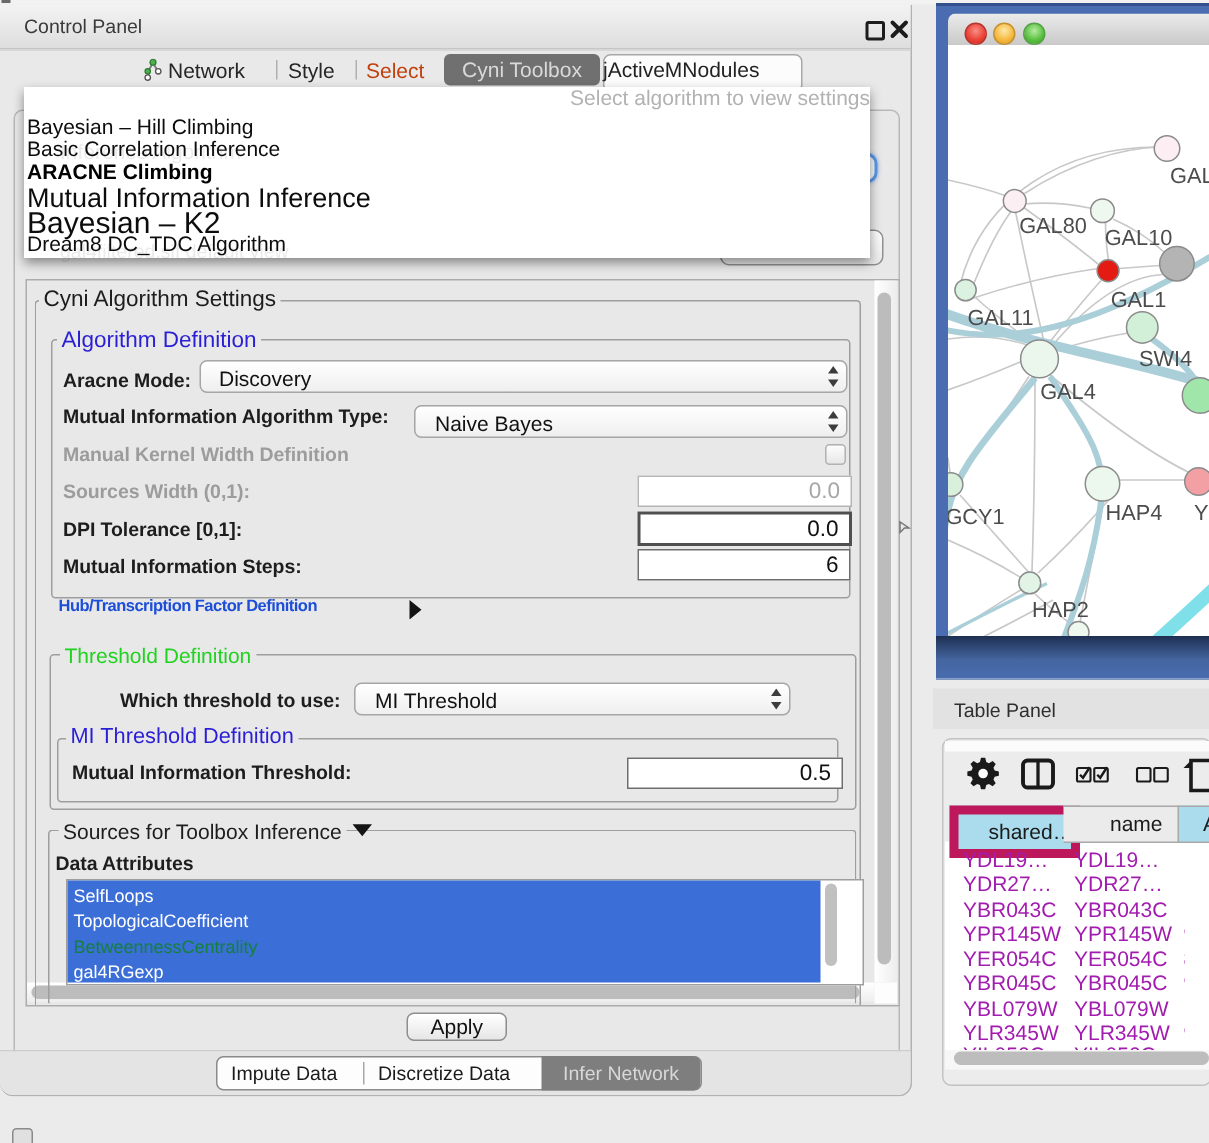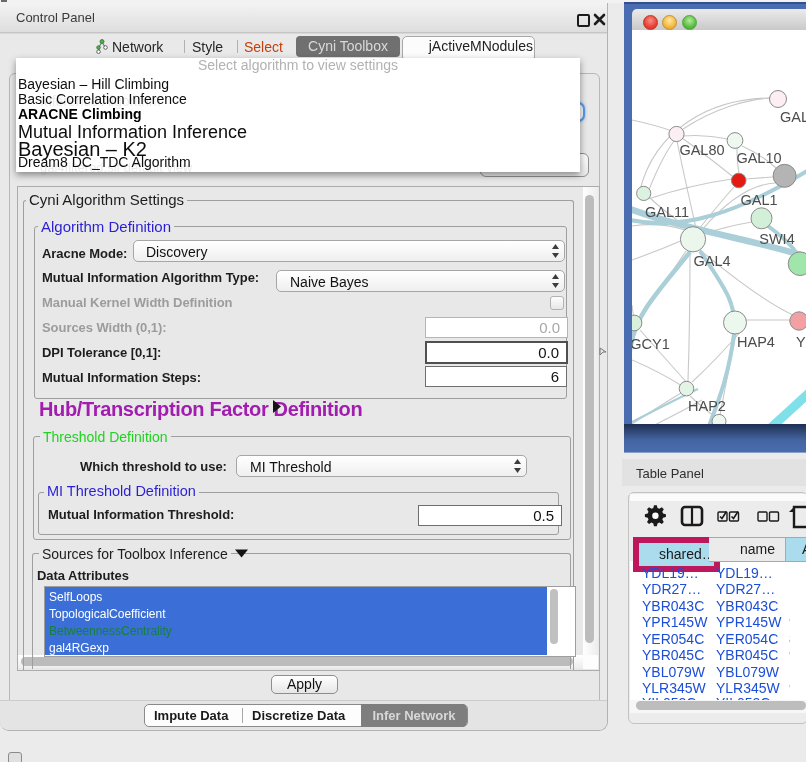--- a/index.html
+++ b/index.html
@@ -1,17 +1,17 @@
 <!DOCTYPE html>
 <html><head>
 <meta charset="utf-8">
 <style>
 html,body{margin:0;padding:0;width:806px;height:762px;background:#ebebeb;font-family:"Liberation Sans",sans-serif;overflow:hidden}
 .a{position:absolute}
-.b{font-weight:bold}
+.b{font-weight:normal}
 .lbl{font-size:13px;font-weight:bold;letter-spacing:-0.05px;color:#1d1d1d;white-space:nowrap}
 .glbl{font-size:13px;color:#1d1d1d;background:#e8e8e8;padding:0 3px;white-space:nowrap}
 .combo{border:1px solid #a6a6a6;border-radius:5px;background:linear-gradient(#ffffff,#efefef);box-shadow:inset 0 1px 0 #fff}
 .field{background:#fff;font-size:15px;color:#111;text-align:right}
 svg text{font-family:"Liberation Sans",sans-serif}
 </style>
 </head>
 <body>
 
 <div class="a" style="left:0;top:0;width:806px;height:3px;background:#f2f2f2"></div>
@@ -23,21 +23,21 @@
 <div class="a" style="left:16px;top:10px;font-size:13px;color:#3a3a3a">Control Panel</div>
 <div class="a" style="left:577px;top:14px;width:9px;height:9px;border:2px solid #1c1c1c;border-radius:2px"></div>
 <svg class="a" style="left:593px;top:13px" width="13" height="13" viewBox="0 0 13 13">
     <path d="M2 2 L11 11 M11 2 L2 11" stroke="#1c1c1c" stroke-width="2.6" stroke-linecap="round"></path>
   </svg>
 
 <div class="a" style="left:0;top:33px;width:607px;height:1px;background:#d8d8d8"></div>
 <div class="a" style="left:296px;top:36px;width:104px;height:21px;background:#707070;border-radius:4px"></div>
 <div class="a" style="left:296px;top:36px;width:104px;height:21px;line-height:21px;text-align:center;font-size:14px;color:#d9d9d9">Cyni Toolbox</div>
 <div class="a" style="left:402px;top:36px;width:131px;height:21px;background:#fcfcfc;border:1px solid #a8a8a8;border-radius:5px 5px 2px 2px"></div>
-<div class="a" style="left:402px;top:36px;width:131px;height:21px;line-height:21px;text-align:right;font-size:14px;color:#222">jActiveMNodules</div>
+<div class="a" style="left:402px;top:36px;width:131px;height:21px;line-height:21px;text-align:left;font-size:14px;color:#222">jActiveMNodules</div>
 <svg class="a" style="left:95px;top:39px" width="14" height="15" viewBox="0 0 14 15">
 <path d="M7 3 L4 8 M7 3 L10 8 M4 8 L4 12" stroke="#7a7a7a" stroke-width="1.2" fill="none"></path>
 <circle cx="7" cy="2.5" r="2" fill="#4fae4f" stroke="#2c7a2c" stroke-width="0.8"></circle>
 <circle cx="3.5" cy="8.5" r="1.8" fill="#4fae4f" stroke="#2c7a2c" stroke-width="0.8"></circle>
 <circle cx="10.5" cy="8.5" r="1.8" fill="#fff" stroke="#555" stroke-width="0.9"></circle>
 <circle cx="3.5" cy="12.7" r="1.8" fill="#fff" stroke="#555" stroke-width="0.9"></circle>
 </svg>
 <div class="a" style="left:112px;top:39px;font-size:14px;color:#262626">Network</div>
 <div class="a" style="left:184px;top:40px;width:1px;height:13px;background:#b0b0b0"></div>
 <div class="a" style="left:192px;top:39px;font-size:14px;color:#262626">Style</div>
@@ -85,21 +85,21 @@
 
 <div class="a lbl" style="left:42px;top:320px;color:#9c9c9c">Sources Width (0,1):</div>
 <div class="a field" style="left:425px;top:317px;width:134px;height:19px;border:1px solid #b5b5b5;line-height:19px;padding-right:7px;color:#a8a8a8">0.0</div>
 
 <div class="a lbl" style="left:42px;top:345px">DPI Tolerance [0,1]:</div>
 <div class="a field" style="left:425px;top:341px;width:132px;height:19px;border:2px solid #505050;line-height:19px;padding-right:7px">0.0</div>
 
 <div class="a lbl" style="left:42px;top:370px">Mutual Information Steps:</div>
 <div class="a field" style="left:425px;top:366px;width:133px;height:19px;border:1.5px solid #6e6e6e;line-height:19px;padding-right:7px">6</div>
 
-<div class="a" style="left:39px;top:398px;font-size:20px;font-weight:bold;letter-spacing:-0.35px;color:#a21caf">Hub/Transcription Factor Definition</div>
+<div class="a" style="left:39px;top:398px;font-size:11px;font-weight:bold;letter-spacing:-0.35px;color:#1d4ed8">Hub/Transcription Factor Definition</div>
 <svg class="a" style="left:272px;top:400px" width="10" height="13" viewBox="0 0 10 13">
     <path d="M1 0 L9 6.5 L1 13 Z" fill="#141414"></path>
   </svg>
 
 <div class="a" style="left:33px;top:436px;width:536px;height:102px;border:1px solid #9e9e9e;border-radius:3px"></div>
 <div class="a glbl" style="left:40px;top:429px;color:#21d321;font-size:14px">Threshold Definition</div>
 
 <div class="a lbl" style="left:80px;top:459px">Which threshold to use:</div>
 <div class="a combo" style="left:236px;top:455px;width:289px;height:20px"></div>
 <div class="a" style="left:250px;top:459px;font-size:14px;color:#111">MI Threshold</div>
@@ -260,21 +260,21 @@
 </svg>
 
 <div class="a" style="left:633px;top:537px;width:75px;height:23px;background:#aadcee;border:6px solid #be185d;line-height:23px;font-size:14px;color:#1a1a1a">
     <span style="position:absolute;left:20px">shared…</span>
   </div>
 <div class="a" style="left:709px;top:537px;width:76px;height:23px;background:#ebebeb;border:1px solid #a8a8a8;border-left:none;line-height:23px;font-size:14px;color:#1a1a1a">
     <span style="position:absolute;left:31px">name</span>
   </div>
 <div class="a" style="left:786px;top:537px;width:20px;height:23px;background:#aadcee;border:1px solid #a8a8a8;border-left:none;border-right:none;line-height:23px;font-size:14px;color:#1a1a1a;overflow:hidden"><span style="padding-left:16px">A</span></div>
 
-<div class="a" style="left:630px;top:562px;width:160px;height:150px;overflow:hidden;font-size:14px;color:#1d4ed8">
+<div class="a" style="left:630px;top:562px;width:160px;height:150px;overflow:hidden;font-size:14px;color:#a21caf">
 <div style="position:absolute;left:12px;top:2.5px">YDL19…</div>
     <div style="position:absolute;left:86px;top:2.5px">YDL19…</div>
     <div style="position:absolute;left:159px;top:2.5px">13.6</div>
 <div style="position:absolute;left:12px;top:19px">YDR27…</div>
     <div style="position:absolute;left:86px;top:19px">YDR27…</div>
     <div style="position:absolute;left:159px;top:19px">12.0</div>
 <div style="position:absolute;left:12px;top:35.5px">YBR043C</div>
     <div style="position:absolute;left:86px;top:35.5px">YBR043C</div>
 <div style="position:absolute;left:12px;top:52px">YPR145W</div>
     <div style="position:absolute;left:86px;top:52px">YPR145W</div>
@@ -292,21 +292,21 @@
     <div style="position:absolute;left:159px;top:118px">9.1</div>
 <div style="position:absolute;left:12px;top:133px">YIL052C</div>
     <div style="position:absolute;left:86px;top:133px">YIL052C</div>
     <div style="position:absolute;left:159px;top:133px">9.3</div>
 </div>
 
 <div class="a" style="left:630px;top:700px;width:176px;height:13px;background:#f7f7f7"></div>
 <div class="a" style="left:636px;top:701px;width:170px;height:9px;background:#bdbdbd;border-radius:5px"></div>
 
 <div class="a" style="left:16px;top:58px;width:564px;height:114px;background:#fff;box-shadow:0 3px 7px rgba(0,0,0,0.42)"></div>
-<div class="a" style="left:16px;top:57px;width:564px;text-align:center;font-size:14px;color:#b2b2b2">Select algorithm to view settings</div>
+<div class="a" style="left:16px;top:57px;width:564px;text-align:right;font-size:14px;color:#b2b2b2">Select algorithm to view settings</div>
 <div class="a" style="left:40px;top:93px;font-size:14px;color:rgba(60,60,60,0.10)">Inference Algorithm</div>
 <div class="a" style="left:40px;top:160px;font-size:13px;color:rgba(60,60,60,0.11)">gal4filtered.sif default view</div>
 <div class="a" style="left:18px;top:76px;font-size:14px;color:#0d0d0d">Bayesian – Hill Climbing</div>
 <div class="a" style="left:18px;top:91px;font-size:14px;color:#0d0d0d">Basic Correlation Inference</div>
 <div class="a" style="left:18px;top:106px;font-size:14px;font-weight:bold;color:#000">ARACNE Climbing</div>
 <div class="a" style="left:18px;top:122px;font-size:18px;color:#0d0d0d">Mutual Information Inference</div>
 <div class="a" style="left:18px;top:138px;font-size:20px;color:#0d0d0d">Bayesian – K2</div>
 <div class="a" style="left:18px;top:154px;font-size:14px;color:#0d0d0d">Dream8 DC_TDC Algorithm</div>
 
 </body></html>

